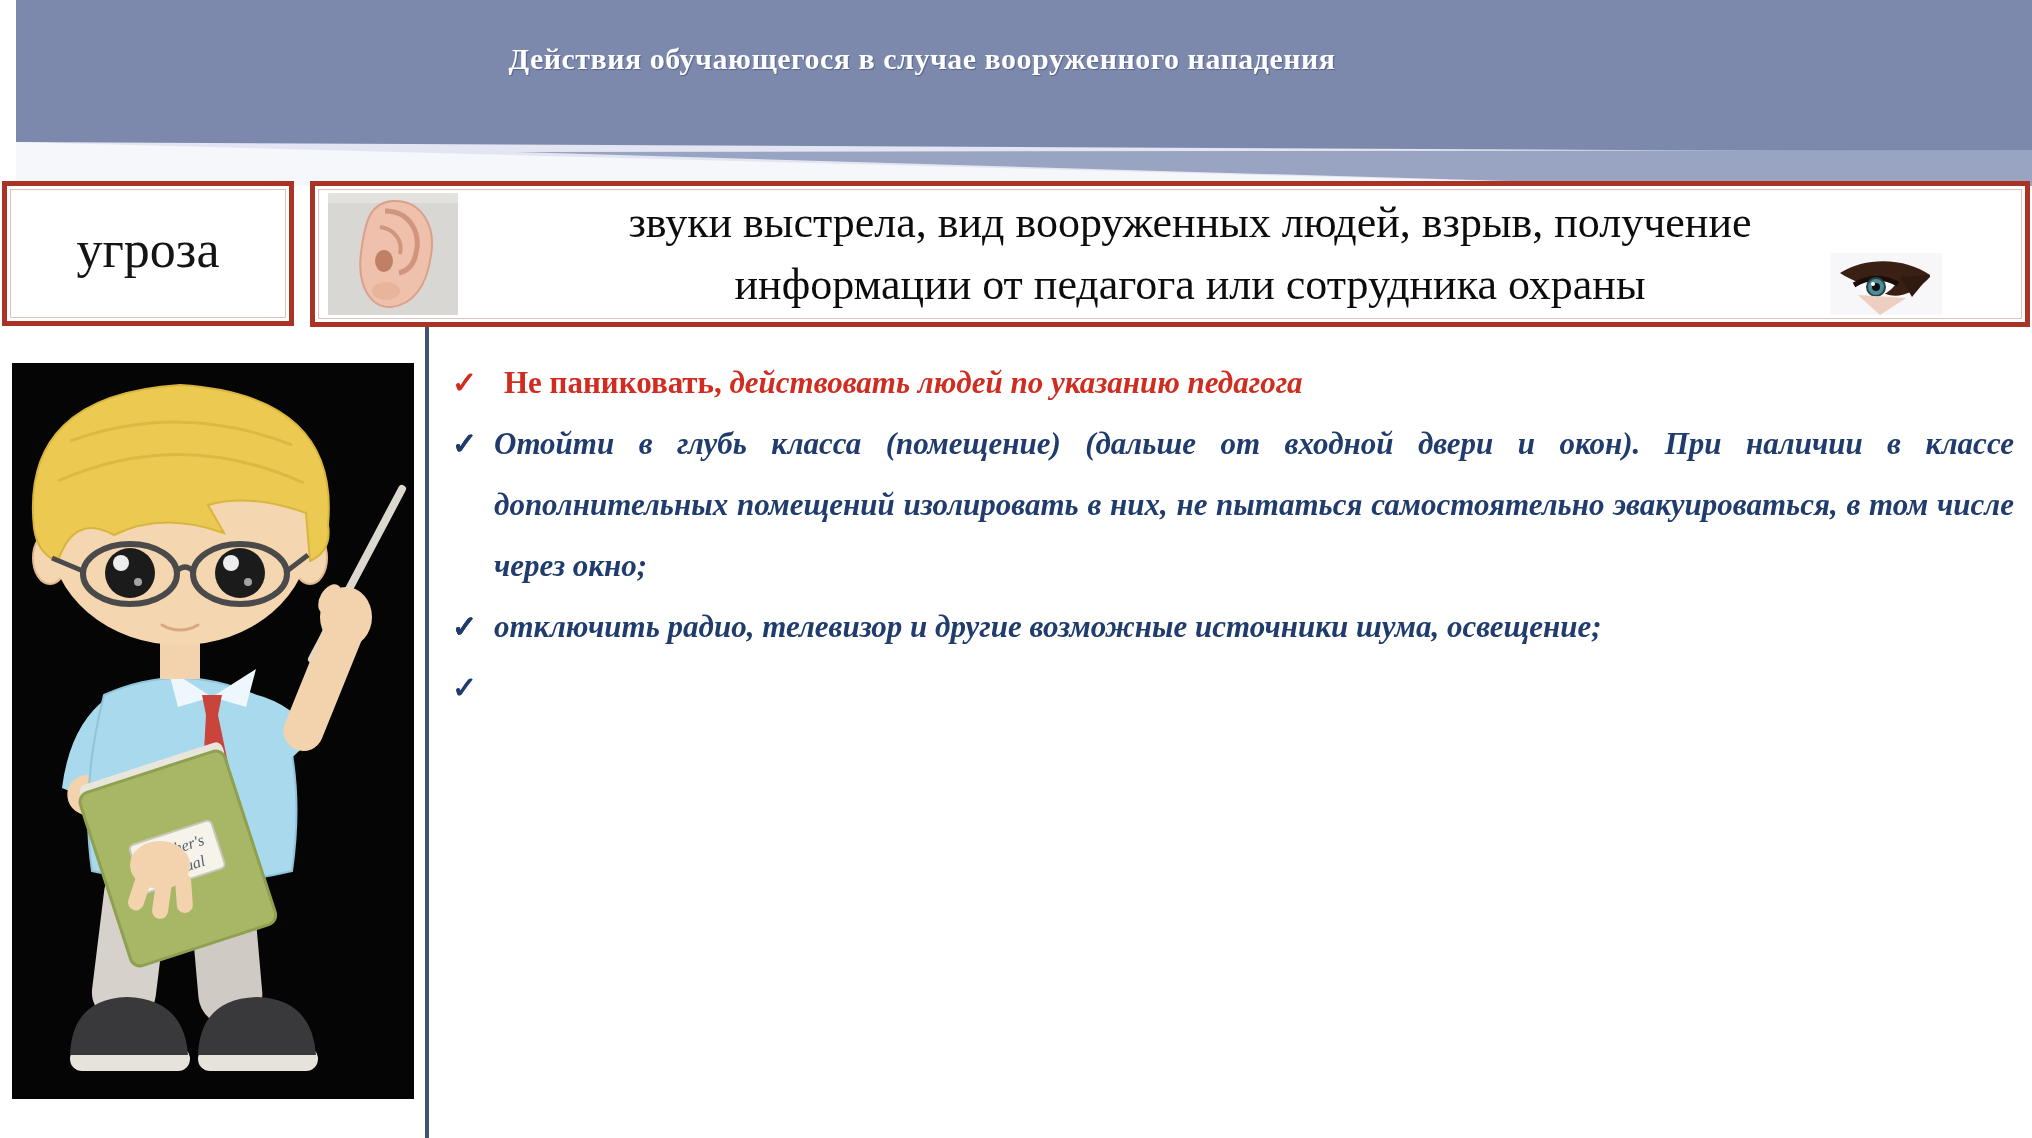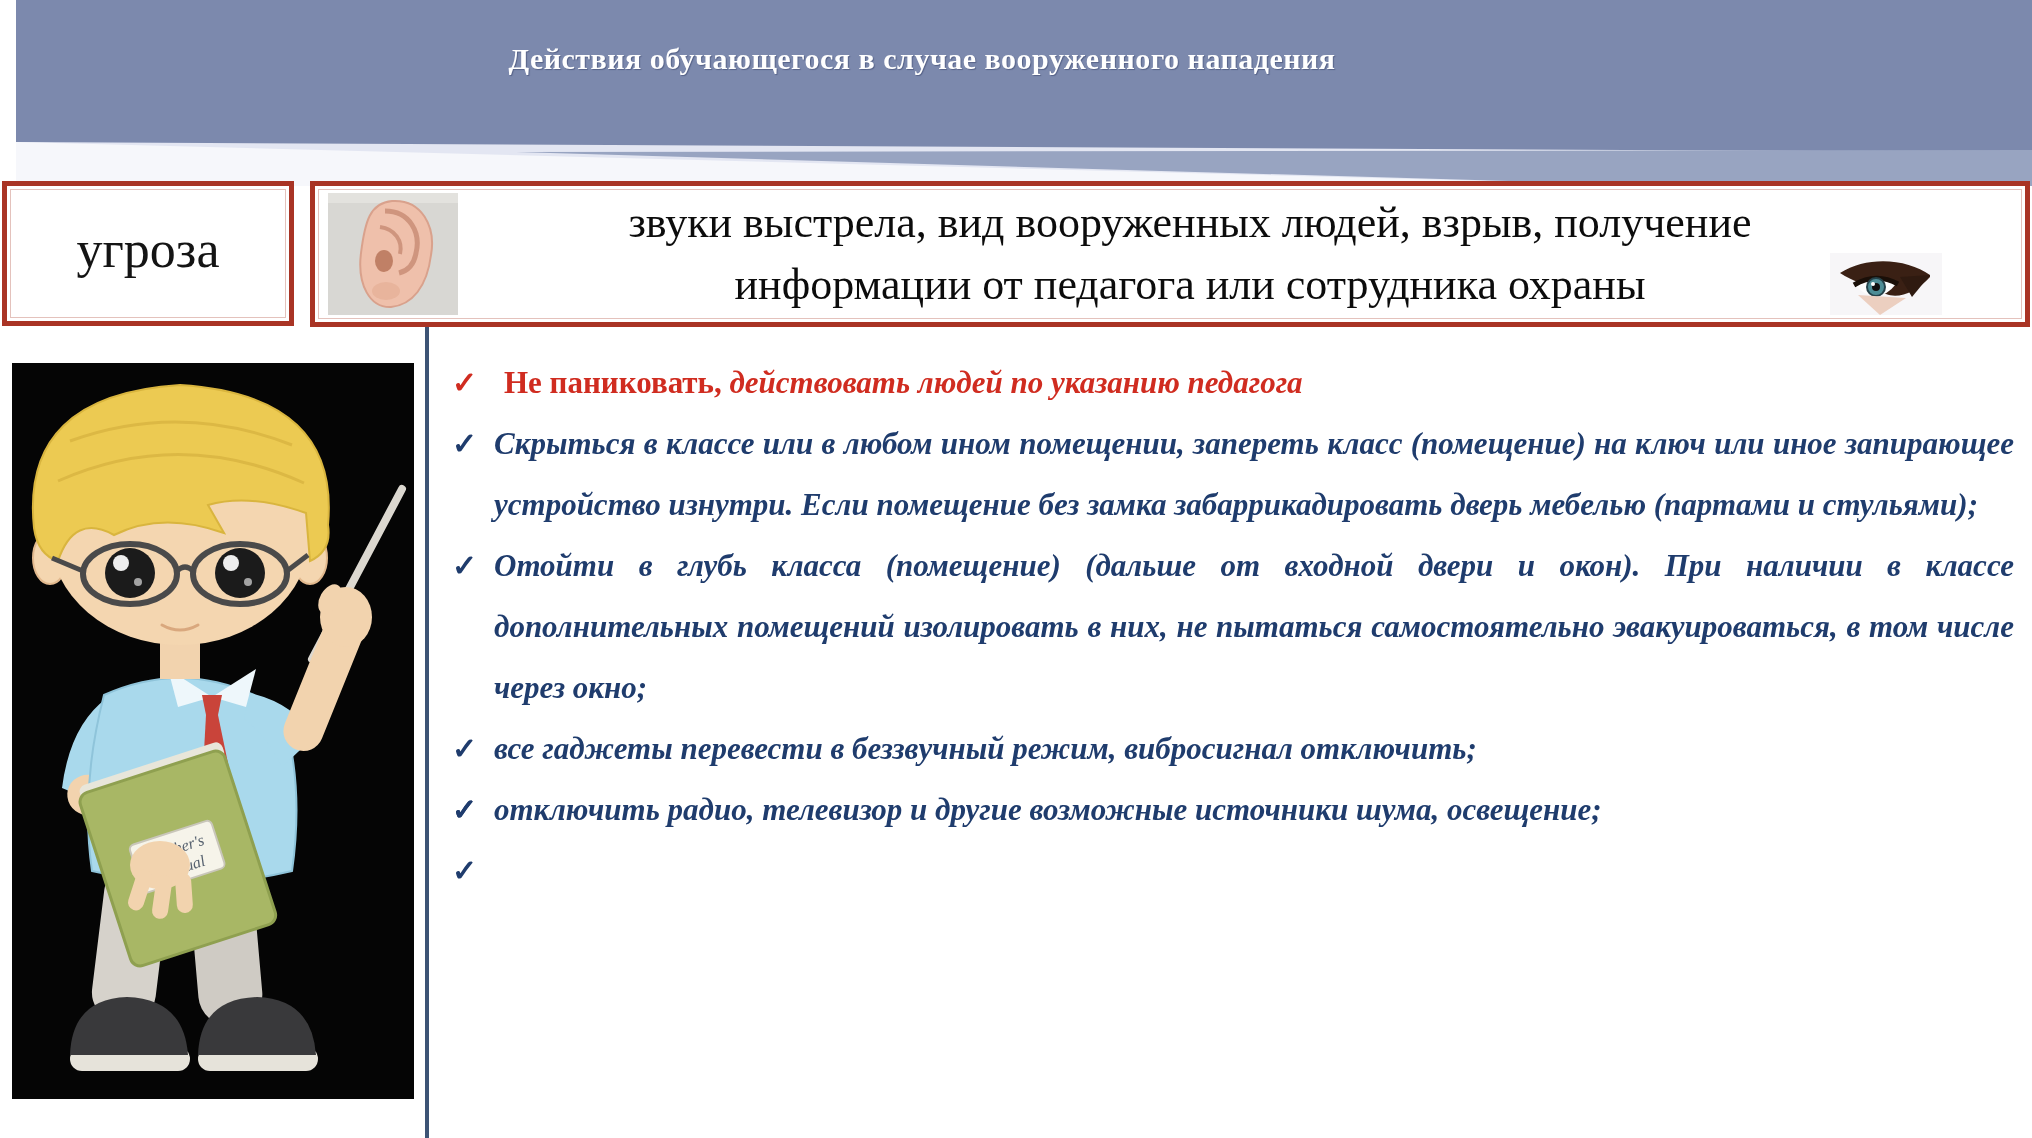--- a/index.html
+++ b/index.html
@@ -153,21 +153,21 @@
       <path d="M 165,208 Q 173,200 181,208" fill="none" stroke="#4a4a4a" stroke-width="5"></path>
       <line x1="71" y1="208" x2="40" y2="195" stroke="#4a4a4a" stroke-width="5"></line>
       <line x1="275" y1="208" x2="296" y2="192" stroke="#4a4a4a" stroke-width="5"></line>
     </g>
   </svg>
 
   <div id="divider"></div>
 
   <ul id="instructions">
       <li class="alert"><span class="check">✓</span><span class="lead">Не паниковать,</span><span> действовать людей по указанию педагога</span></li>
-      <li><span class="check">✓</span><span>Скрыться в классе или в любом ином помещении, запереть класс (помещение) на ключ или иное запирающее устройство изнутри. Если помещение без замка забаррикадировать дверь мебелью (партами и стульями);</span></li>
+      <li><span class="check">✓</span></li>
       <li><span class="check">✓</span><span>Отойти в глубь класса (помещение) (дальше от входной двери и окон). При наличии в классе дополнительных помещений изолировать в них, не пытаться самостоятельно эвакуироваться, в том числе через окно;</span></li>
-      <li><span class="check">✓</span><span>все гаджеты перевести в беззвучный режим, вибросигнал отключить;</span></li>
+      <li><span class="check">✓</span></li>
       <li><span class="check">✓</span></li>
       <li><span class="check">✓</span><span>отключить радио, телевизор и другие возможные источники шума, освещение;</span></li>
       <li><span class="check">✓</span></li>
     </ul>
 
 </div>
 
 </body></html>

